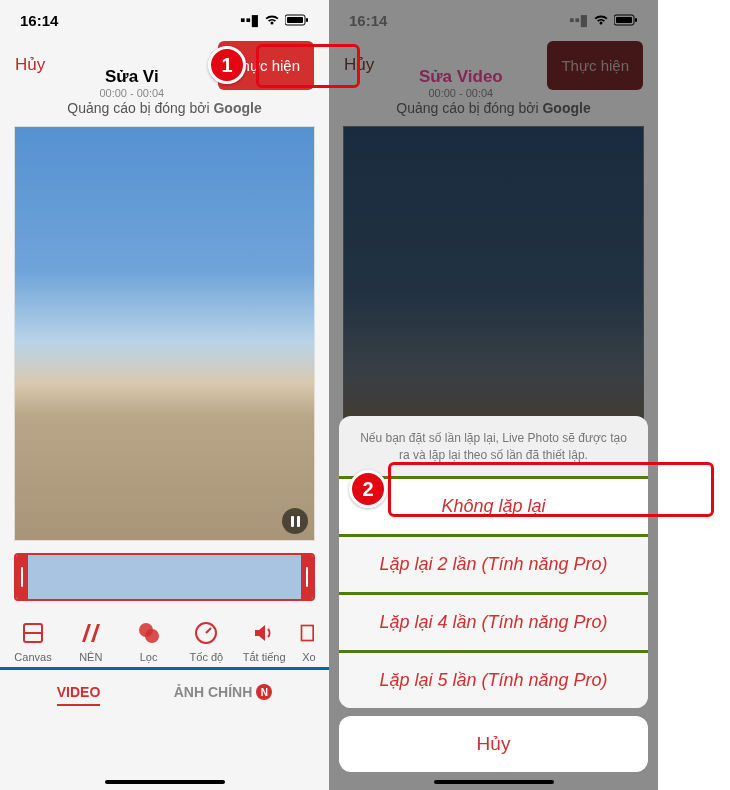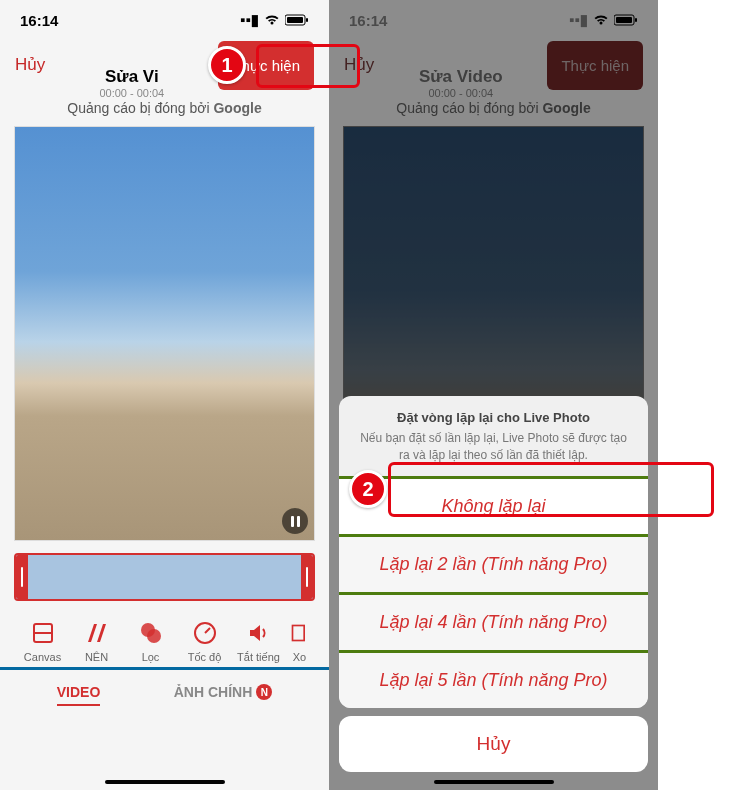--- a/index.html
+++ b/index.html
@@ -26,21 +26,21 @@
 .pause-icon::before, .pause-icon::after { content: ''; width: 3px; height: 11px; background: #fff; margin: 0 1.5px; border-radius: 1px; }
 
 .timeline { margin: 12px 14px 10px; height: 48px; border: 2px solid #d32f2f; border-radius: 4px; display: flex; overflow: hidden; position: relative; background: #a8c4e0; }
 .timeline::before, .timeline::after { content: ''; position: absolute; top: 0; bottom: 0; width: 12px; background: #d32f2f; }
 .timeline::before { left: 0; border-radius: 2px 0 0 2px; }
 .timeline::after { right: 0; border-radius: 0 2px 2px 0; }
 .tl-handle-line { position: absolute; top: 12px; bottom: 12px; width: 2px; background: #fff; border-radius: 1px; z-index: 2; }
 .tl-handle-line.l { left: 5px; }
 .tl-handle-line.r { right: 5px; }
 
-.toolbar { display: flex; justify-content: center; padding: 8px 6px 4px; overflow: hidden; }
+.toolbar { display: flex; justify-content: space-between; padding: 8px 6px 4px; overflow: hidden; }
 .tool { display: flex; flex-direction: column; align-items: center; gap: 4px; min-width: 54px; color: #666; font-size: 11px; }
 .tool-icon { width: 28px; height: 28px; display: flex; align-items: center; justify-content: center; }
 
 .tabs { display: flex; justify-content: space-around; padding: 14px 20px 8px; border-top: 3px solid #0369a1; }
 .tab { font-size: 14px; font-weight: 600; color: #888; position: relative; padding-bottom: 6px; display: flex; align-items: center; gap: 4px; }
 .tab.active { color: #d32f2f; }
 .tab.active::after { content: ''; position: absolute; bottom: 0; left: 0; right: 0; height: 2px; background: #d32f2f; }
 .n-badge { width: 16px; height: 16px; border-radius: 50%; background: #d32f2f; color: #fff; font-size: 10px; display: inline-flex; align-items: center; justify-content: center; }
 
 .home-ind { width: 120px; height: 4px; background: #000; border-radius: 3px; position: absolute; bottom: 6px; left: 50%; transform: translateX(-50%); z-index: 20; }
@@ -55,21 +55,21 @@
 .sheet-opt.sel { background: #fff; }
 .sheet-cancel { background: #fff; border-radius: 12px; padding: 17px; text-align: center; font-size: 19px; font-weight: 500; color: #d32f2f; }
 
 
 .callout-box { position: absolute; border: 3px solid #e30613; border-radius: 6px; z-index: 15; pointer-events: none; }
 .callout-num { position: absolute; width: 38px; height: 38px; border-radius: 50%; background: #e30613; border: 3px solid #fff; color: #fff; font-size: 20px; font-weight: 700; display: flex; align-items: center; justify-content: center; z-index: 16; box-shadow: 0 1px 3px rgba(0,0,0,0.3); }
 
 .dim .status-bar, .dim .header, .dim .ad-bar { color: #888; }
 .dim .exec-btn { background: #7a2b2b; color: #c9b8b8; }
 .dim .header-left { color: #7a3d3d; }
-.dim .header-title { color: #737373; }
+.dim .header-title { color: #ec4899; }
 .dim .ad-bar { color: #666; }
 </style>
 </head>
 <body>
 
 <div class="phone">
   <div class="status-bar">
     <span>16:14</span>
     <div class="status-icons">
       <span>▪▪▮</span>
@@ -213,21 +213,20 @@
     <span>Lọc</span>
     <span>Tốc độ</span>
     <span>Tắt tiếng</span>
   </div>
 
   <div class="dim-overlay"></div>
 
   <div class="sheet">
     <div class="sheet-main">
       <div class="sheet-header">
-        <div class="sheet-title">Đặt vòng lặp lại cho Live Photo</div>
         <div class="sheet-desc">Nếu bạn đặt số lần lặp lại, Live Photo sẽ được tạo ra và lặp lại theo số lần đã thiết lập.</div>
       </div>
       <div class="sheet-opt sel">Không lặp lại</div>
       <div class="sheet-opt">Lặp lại 2 lần (Tính năng Pro)</div>
       <div class="sheet-opt">Lặp lại 4 lần (Tính năng Pro)</div>
       <div class="sheet-opt">Lặp lại 5 lần (Tính năng Pro)</div>
     </div>
     <div class="sheet-cancel">Hủy</div>
   </div>
 

